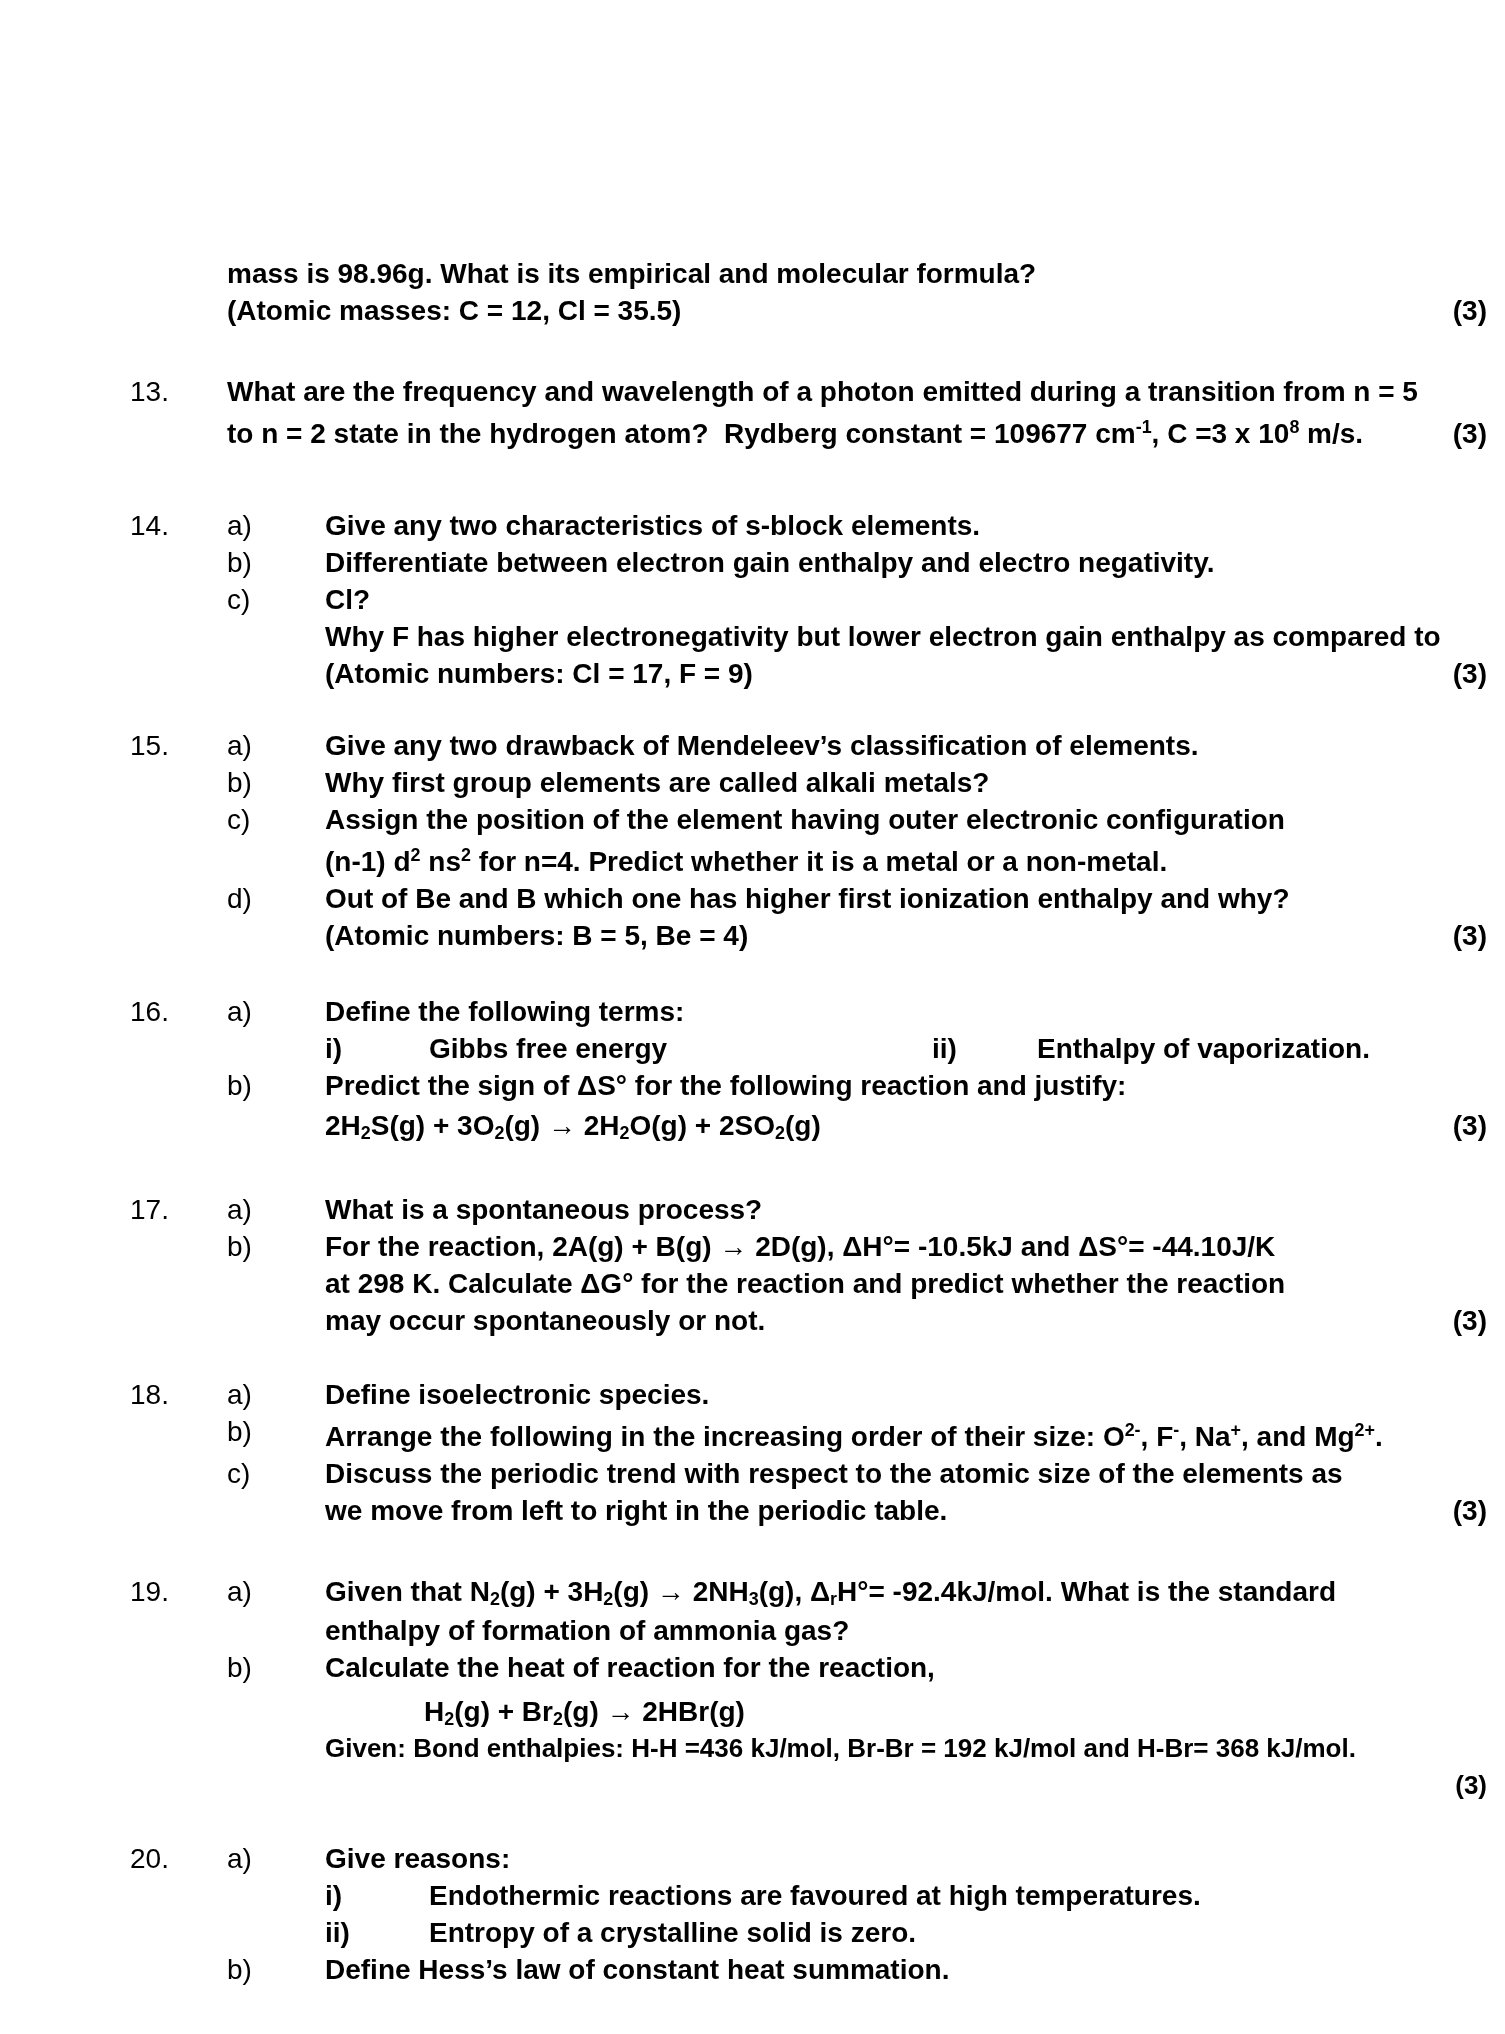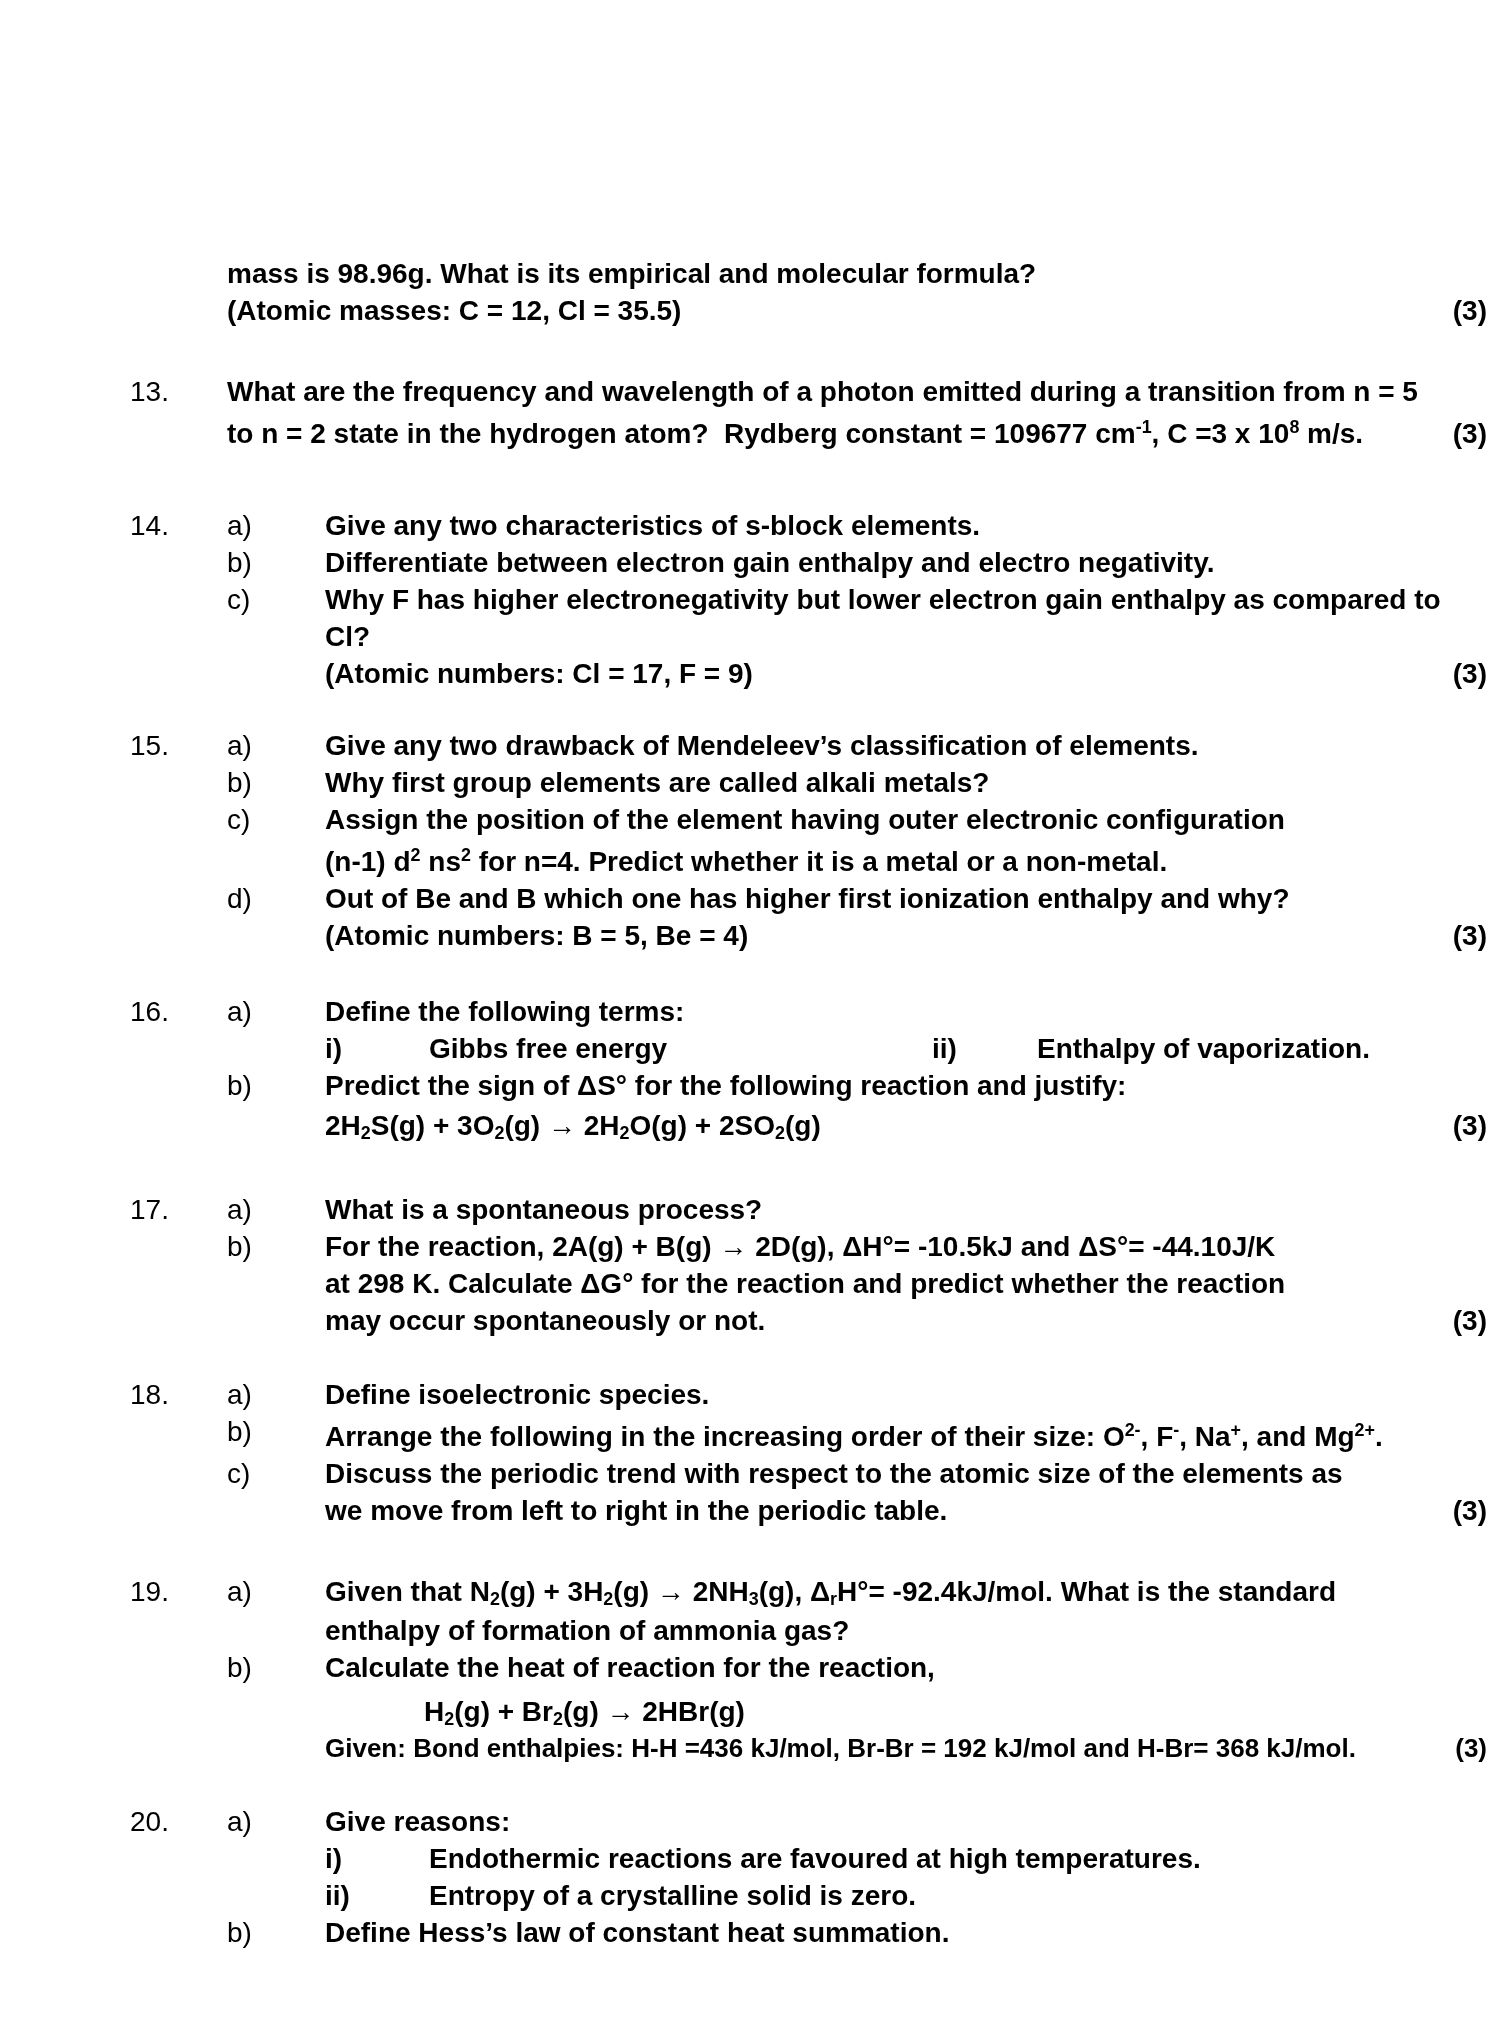--- a/index.html
+++ b/index.html
@@ -22,21 +22,21 @@
   .letter { width:98px; flex:none; }
   .ptext { flex:1; min-width:0; }
   .line { display:flex;font-weight:bold; }
   .text { flex:1; min-width:0; white-space:nowrap; }
   .marks { flex:none; margin-left:8px; text-align:right; }
   sub, sup { font-size:0.64em; line-height:0; vertical-align:baseline; position:relative; }
   sup { top:-0.55em; }
   sub { top:0.22em; }
   .mt2 { margin-top:2px;justify-content:flex-end; } .mt3 { margin-top:3px; } .mt5 { margin-top:5px; } .mt7 { margin-top:7px; }
   .eq { padding-left:99px; }
-  .small { font-size:26px; }
+  .small { font-size:26px;flex-direction:column; }
   .ilabel  { flex:none; width:104px; }
   .ispan   { flex:none; width:503px; }
   .ilabel2 { flex:none; width:105px; }
   .m-q13 { margin-top:44px; }
   .m-q14 { margin-top:55px; }
   .m-q15 { margin-top:35px; }
   .m-q16 { margin-top:39px; }
   .m-q17 { margin-top:47px; }
   .m-q18 { margin-top:37px; }
   .m-q19 { margin-top:44px; }
@@ -90,24 +90,24 @@
         <div class="ptext">
           <div class="line">
               <span class="text">Differentiate between electron gain enthalpy and electro negativity.</span>
             </div>
         </div>
       </div>
       <div class="part">
         <span class="letter">c)</span>
         <div class="ptext">
           <div class="line">
+              <span class="text">Cl?</span>
+            </div>
+          <div class="line">
               <span class="text">Why F has higher electronegativity but lower electron gain enthalpy as compared to</span>
-            </div>
-          <div class="line">
-              <span class="text">Cl?</span>
             </div>
         </div>
       </div>
       <div class="part">
         <span class="letter"></span>
         <div class="ptext">
           <div class="line">
             <span class="text">(Atomic numbers: Cl = 17, F = 9)</span>
             <span class="marks">(3)</span>
           </div>

